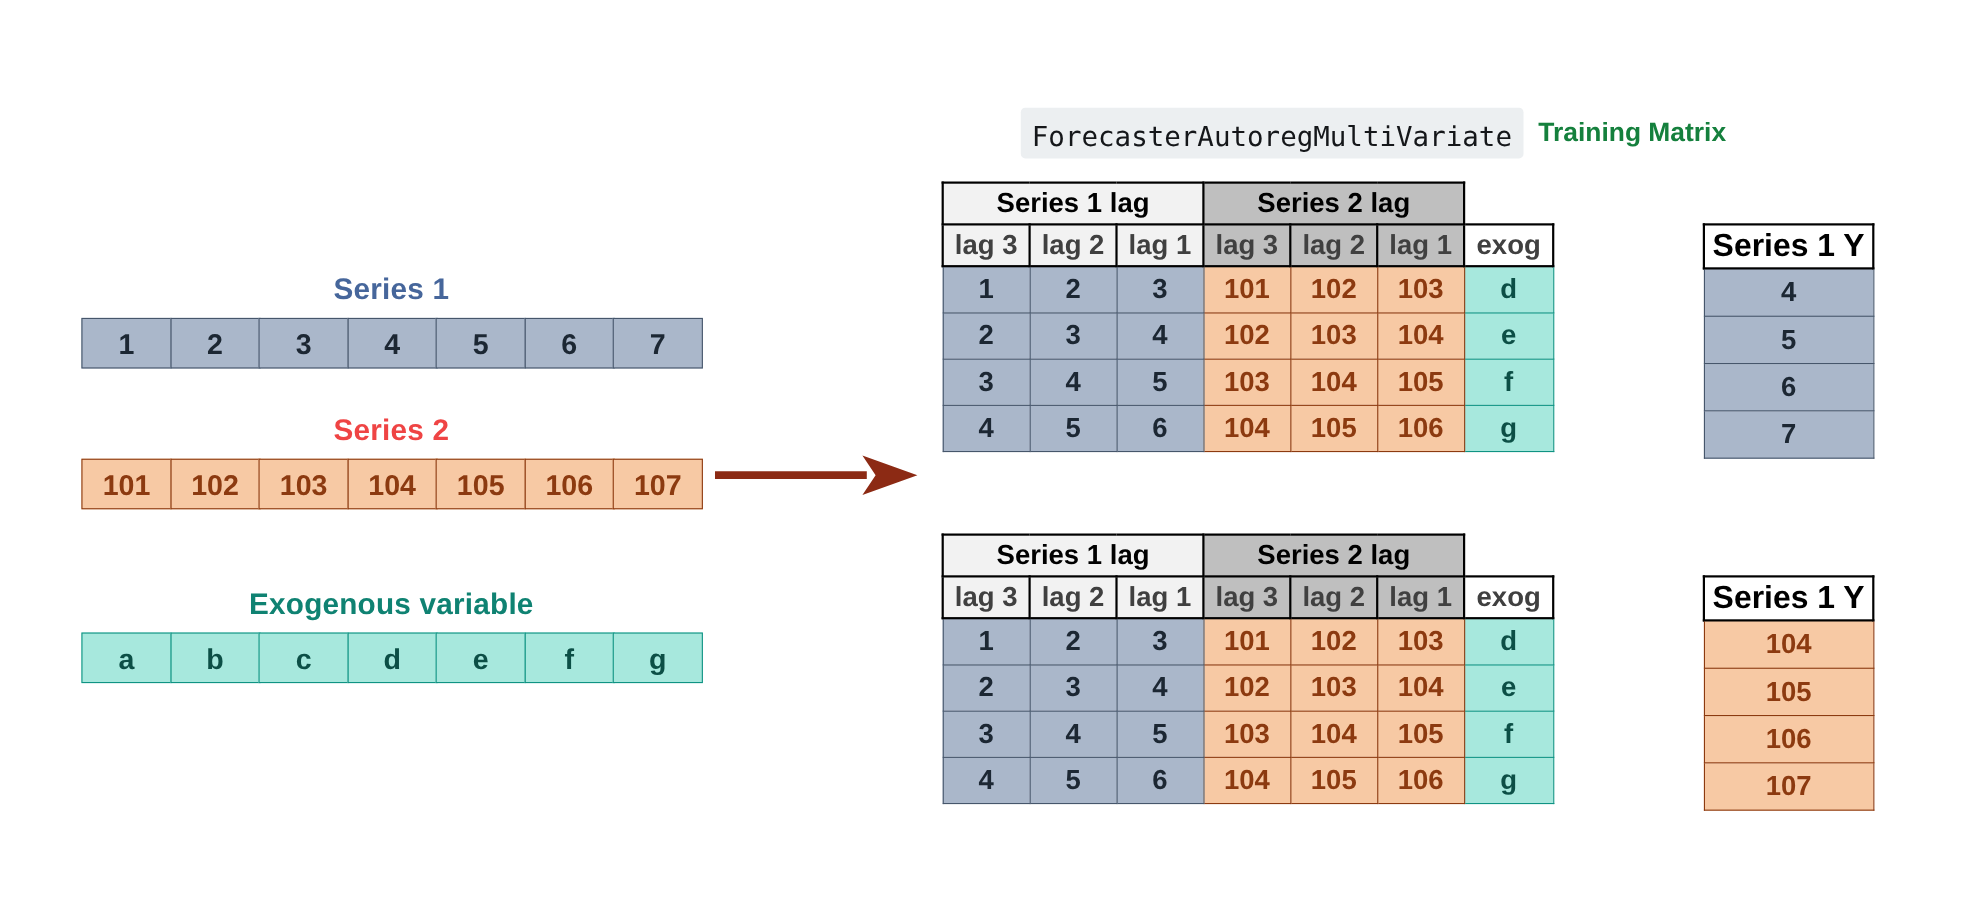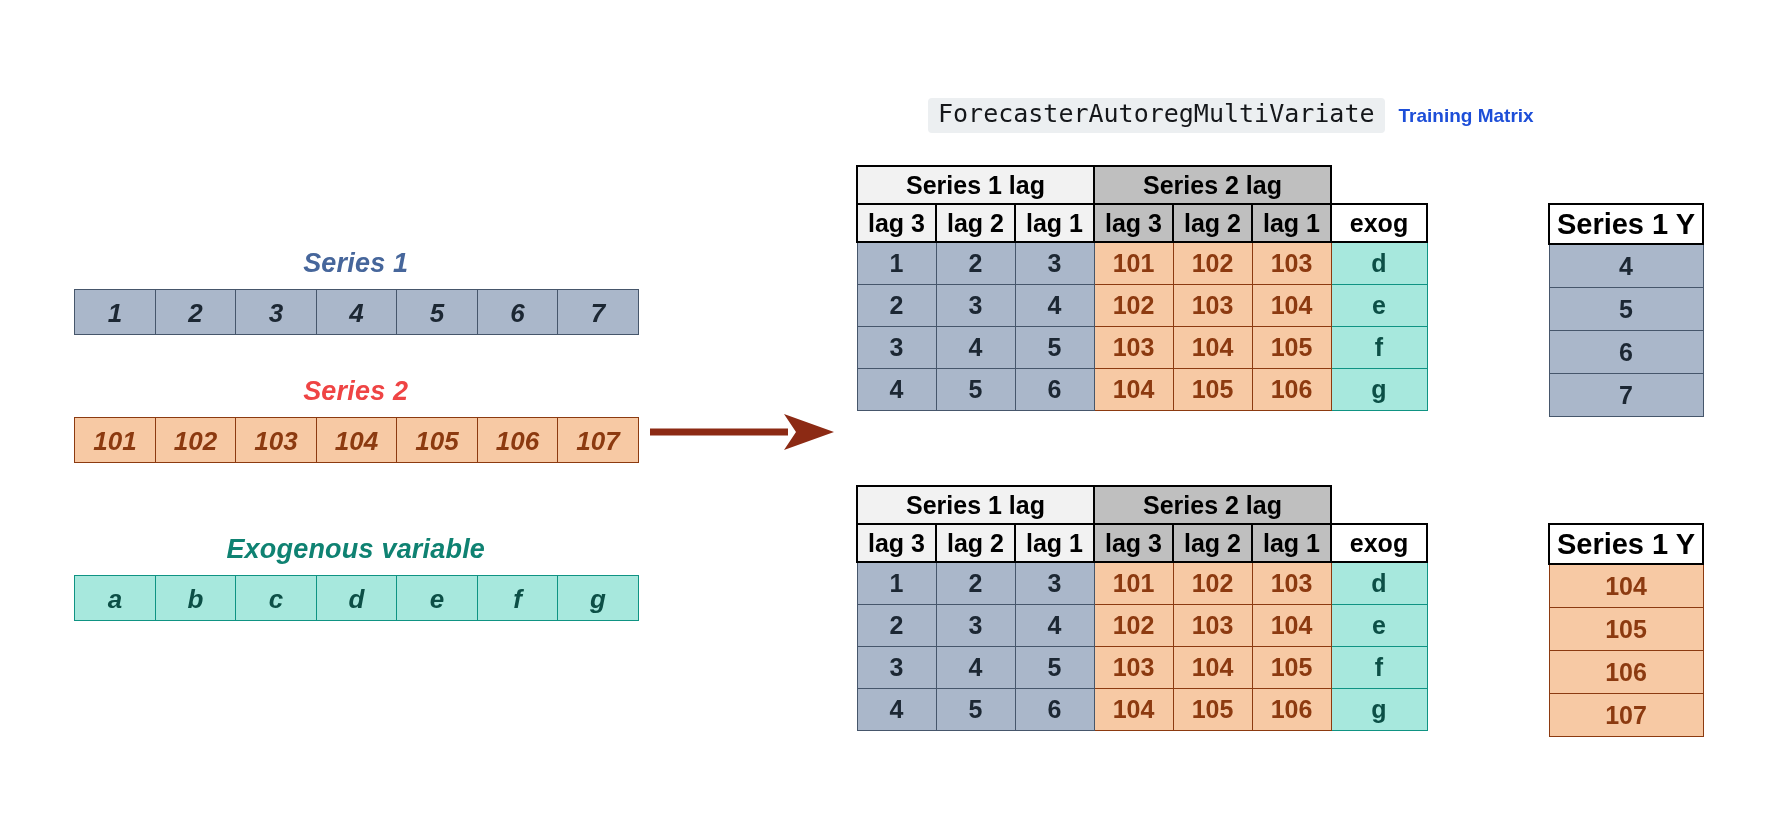--- a/index.html
+++ b/index.html
@@ -4,21 +4,21 @@
 <style>
   html,body{margin:0;padding:0;}
   body{
     width:1788px;height:817px;background:#ffffff;
     font-family:"Liberation Sans",sans-serif;
     position:relative;overflow:hidden;
   }
   .canvas{position:relative;width:1788px;height:817px;}
 
   
-  .src-block{position:absolute;font-style:italic;}
+  .src-block{position:absolute;}
   .src-title{
     text-align:center;font-weight:bold;font-size:27px;
     margin-bottom:10px;letter-spacing:.2px;
   }
   .src-row{display:flex;border-collapse:collapse;}
   .src-cell{
     width:82px;height:46px;line-height:46px;text-align:center;
     font-size:26px;font-weight:bold;box-sizing:border-box;
     border:1.5px solid;margin-right:-1.5px;
   }
@@ -31,44 +31,44 @@
 
   
   .arrow{position:absolute;}
 
   
   .matrix-heading{
     position:absolute;display:flex;align-items:center;gap:14px;white-space:nowrap;
   }
   .code-chip{
     font-family:"DejaVu Sans Mono",monospace;font-size:25px;
-    background:#eceff1;color:#15171a;padding:1px 10px 5px 10px;border-radius:4px;
-  }
-  .heading-text{font-size:19px;font-weight:bold;color:#1d4ed8;}
+    background:#eceff1;color:#15171a;padding:12px 10px 5px 10px;border-radius:4px;
+  }
+  .heading-text{font-size:24px;font-weight:bold;color:#15803d;}
 
   
   .matrix{position:absolute;display:flex;align-items:flex-end;}
   .xtable{border-collapse:collapse;}
   .xtable th,.xtable td{
     box-sizing:border-box;text-align:center;font-weight:bold;
     font-size:25px;padding:0;
   }
   .grp-h{
     height:38px;border:2px solid #000;font-size:25px;color:#000;
   }
   .grp-s1{background:#f2f2f2;}
   .grp-s2{background:#bfbfbf;margin-left:12px;}
   .grp-blank{background:#ffffff;border:none;}
   .sub-h{
-    height:38px;border:2px solid #000;background:#ffffff;color:#000000;
+    height:38px;border:2px solid #000;background:#ffffff;color:#404040;
     width:79px;
   }
   .sub-s1{background:#f2f2f2;}
   .sub-s2{background:#bfbfbf;}
-  .sub-ex{background:#ffffff;width:96px;}
+  .sub-ex{background:#ffffff;width:81px;}
   td.d-blue{background:#aab7ca;border:1px solid #46566b;color:#1c2733;height:42px;}
   td.d-orange{background:#f7c9a4;border:1px solid #8c3a10;color:#8c3a10;height:42px;}
   td.d-teal{background:#a7e8dd;border:1px solid #0f9383;color:#0c4f46;height:42px;}
 
   
   .ytable{border-collapse:collapse;}
   .ytable th{
     height:38px;border:2px solid #000;background:#fff;color:#000;
     font-size:29px;font-weight:bold;width:140px;padding:0 6px;
   }

